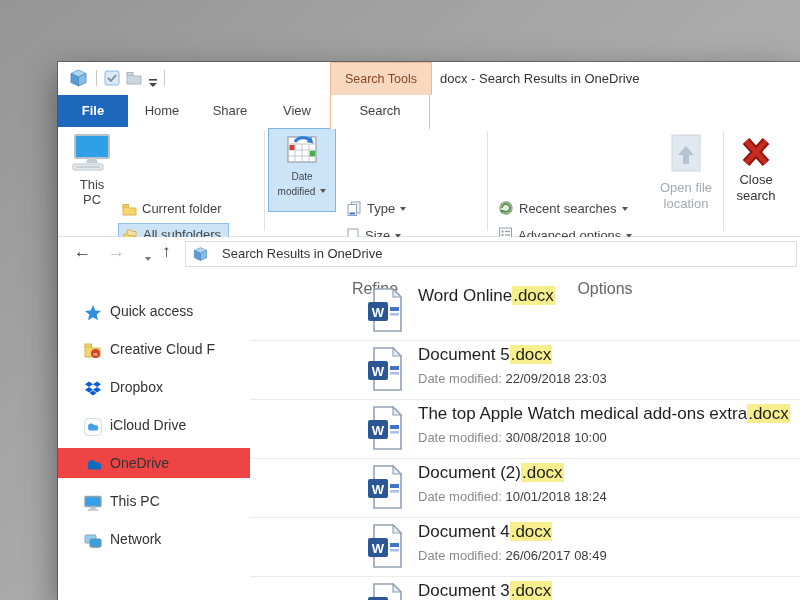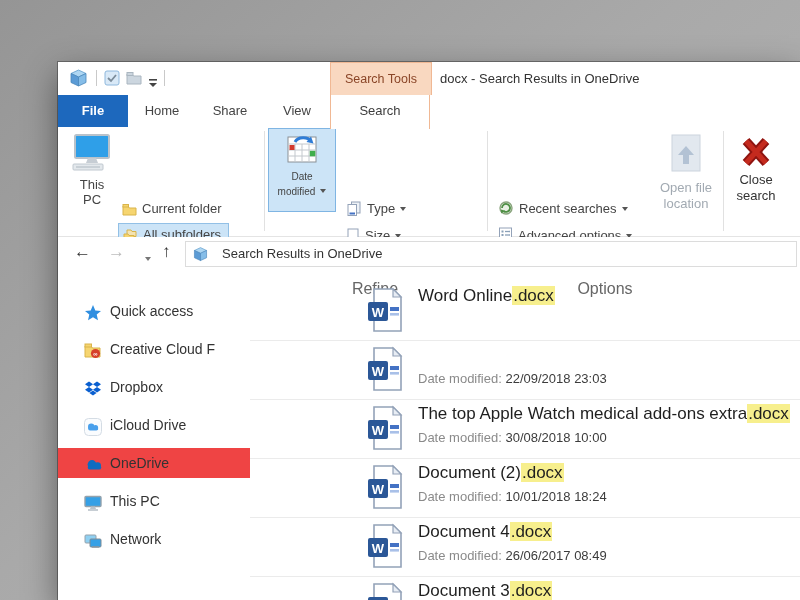--- a/index.html
+++ b/index.html
@@ -369,20 +369,21 @@
       <span class="fic">
         <svg width="38" height="46" viewBox="0 0 38 46">
           <path d="M8 2 h19 l8 8 v34 h-27 z" fill="#fff" stroke="#93a2b8" stroke-width="1.6"></path>
           <path d="M27 2 l8 8 h-8 z" fill="#e8edf4" stroke="#93a2b8" stroke-width="1.2"></path>
           <rect x="2" y="15" width="20" height="19" rx="2" fill="#2b5797"></rect>
           <text x="12" y="29.5" font-size="13" fill="#fff" font-weight="bold" text-anchor="middle" font-family="Liberation Sans, sans-serif">W</text>
           <rect x="24" y="20" width="9" height="4" fill="#4472c4"></rect>
           <rect x="24" y="26" width="9" height="2.6" fill="#a9c0e8"></rect>
         </svg>
       </span>
+      <div class="rtitle"><span>Document 5</span><span class="hl">.docx</span></div>
       <div class="rdate"><span class="dlabel">Date modified:</span> <span class="dval">22/09/2018 23:03</span></div>
     </div>
 
     <div class="rowitem">
       <span class="fic">
         <svg width="38" height="46" viewBox="0 0 38 46">
           <path d="M8 2 h19 l8 8 v34 h-27 z" fill="#fff" stroke="#93a2b8" stroke-width="1.6"></path>
           <path d="M27 2 l8 8 h-8 z" fill="#e8edf4" stroke="#93a2b8" stroke-width="1.2"></path>
           <rect x="2" y="15" width="20" height="19" rx="2" fill="#2b5797"></rect>
           <text x="12" y="29.5" font-size="13" fill="#fff" font-weight="bold" text-anchor="middle" font-family="Liberation Sans, sans-serif">W</text>

